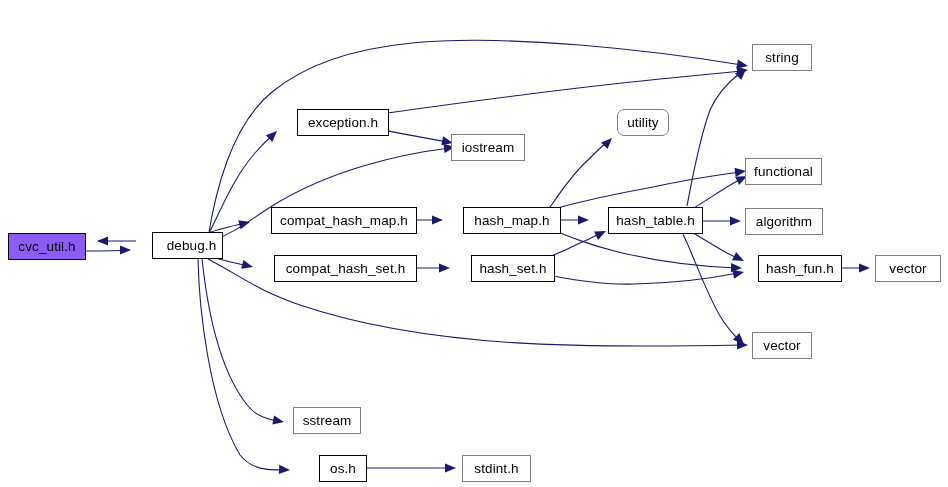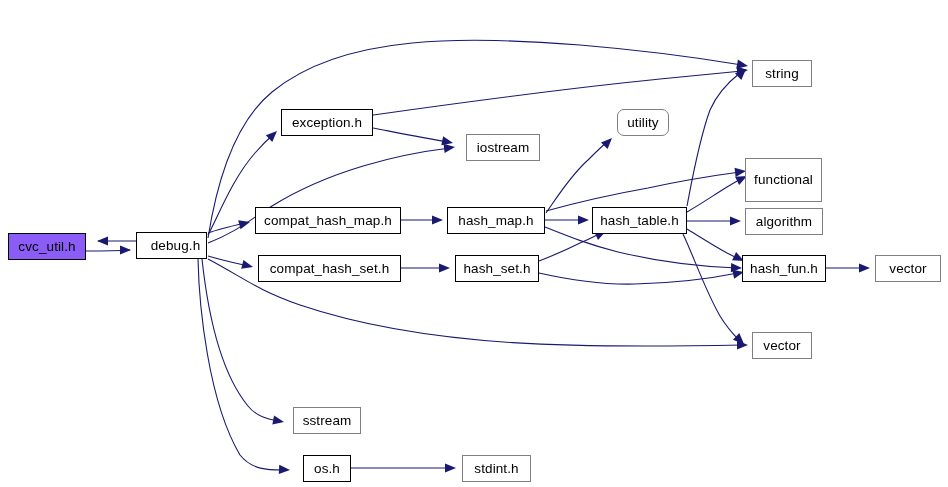--- a/index.html
+++ b/index.html
@@ -31,20 +31,21 @@
     font-size: 13.5px;
     color: #000000;
     letter-spacing: 0.1px;
     white-space: nowrap;
     background: #ffffff;
     border: 1px solid #808080;
     line-height: 1;
   }
   .node-box.solid {
     border: 1.6px solid #000000;
+    margin-left: 16px;
   }
   .node-box.current {
     border: 1.6px solid #000000;
     background: #8b5cf6;
   }
   .edge-path {
     fill: none;
     stroke: #191970;
     stroke-width: 1.1px;
   }
@@ -116,21 +117,21 @@
   <div id="nodes-layer">
       <div class="node-box current" style="left: 8px; top: 233px; width: 78px; height: 27px;">
         <span>cvc_util.h</span>
       </div>
       <div class="node-box solid" style="left: 136px; top: 232px; width: 71px; height: 27px; padding-left: 8px;">
         <span>debug.h</span>
       </div>
       <div class="node-box solid" style="left: 281px; top: 109px; width: 92px; height: 27px;">
         <span>exception.h</span>
       </div>
-      <div class="node-box " style="left: 466px; top: 134px; width: 74px; height: 27px;">
+      <div class="node-box " style="left: 451px; top: 134px; width: 74px; height: 27px;">
         <span>iostream</span>
       </div>
       <div class="node-box solid" style="left: 255px; top: 207px; width: 146px; height: 27px;">
         <span>compat_hash_map.h</span>
       </div>
       <div class="node-box solid" style="left: 258px; top: 255px; width: 143px; height: 27px;">
         <span>compat_hash_set.h</span>
       </div>
       <div class="node-box solid" style="left: 447px; top: 207px; width: 98px; height: 27px;">
         <span>hash_map.h</span>
@@ -140,27 +141,27 @@
       </div>
       <div class="node-box solid" style="left: 592px; top: 207px; width: 95px; height: 27px;">
         <span>hash_table.h</span>
       </div>
       <div class="node-box solid" style="left: 742px; top: 255px; width: 84px; height: 27px;">
         <span>hash_fun.h</span>
       </div>
       <div class="node-box " style="left: 875px; top: 255px; width: 66px; height: 27px;">
         <span>vector</span>
       </div>
-      <div class="node-box " style="left: 752px; top: 60px; width: 60px; height: 27px;">
+      <div class="node-box " style="left: 752px; top: 44px; width: 60px; height: 27px;">
         <span>string</span>
       </div>
       <div class="node-box " style="left: 617px; top: 109px; width: 52px; height: 27px; border-radius: 7px;">
         <span>utility</span>
       </div>
-      <div class="node-box " style="left: 745px; top: 158px; width: 77px; height: 44px;">
+      <div class="node-box " style="left: 745px; top: 158px; width: 77px; height: 27px;">
         <span>functional</span>
       </div>
       <div class="node-box " style="left: 745px; top: 208px; width: 78px; height: 27px;">
         <span>algorithm</span>
       </div>
       <div class="node-box " style="left: 752px; top: 332px; width: 60px; height: 27px;">
         <span>vector</span>
       </div>
       <div class="node-box " style="left: 293px; top: 407px; width: 68px; height: 27px;">
         <span>sstream</span>

